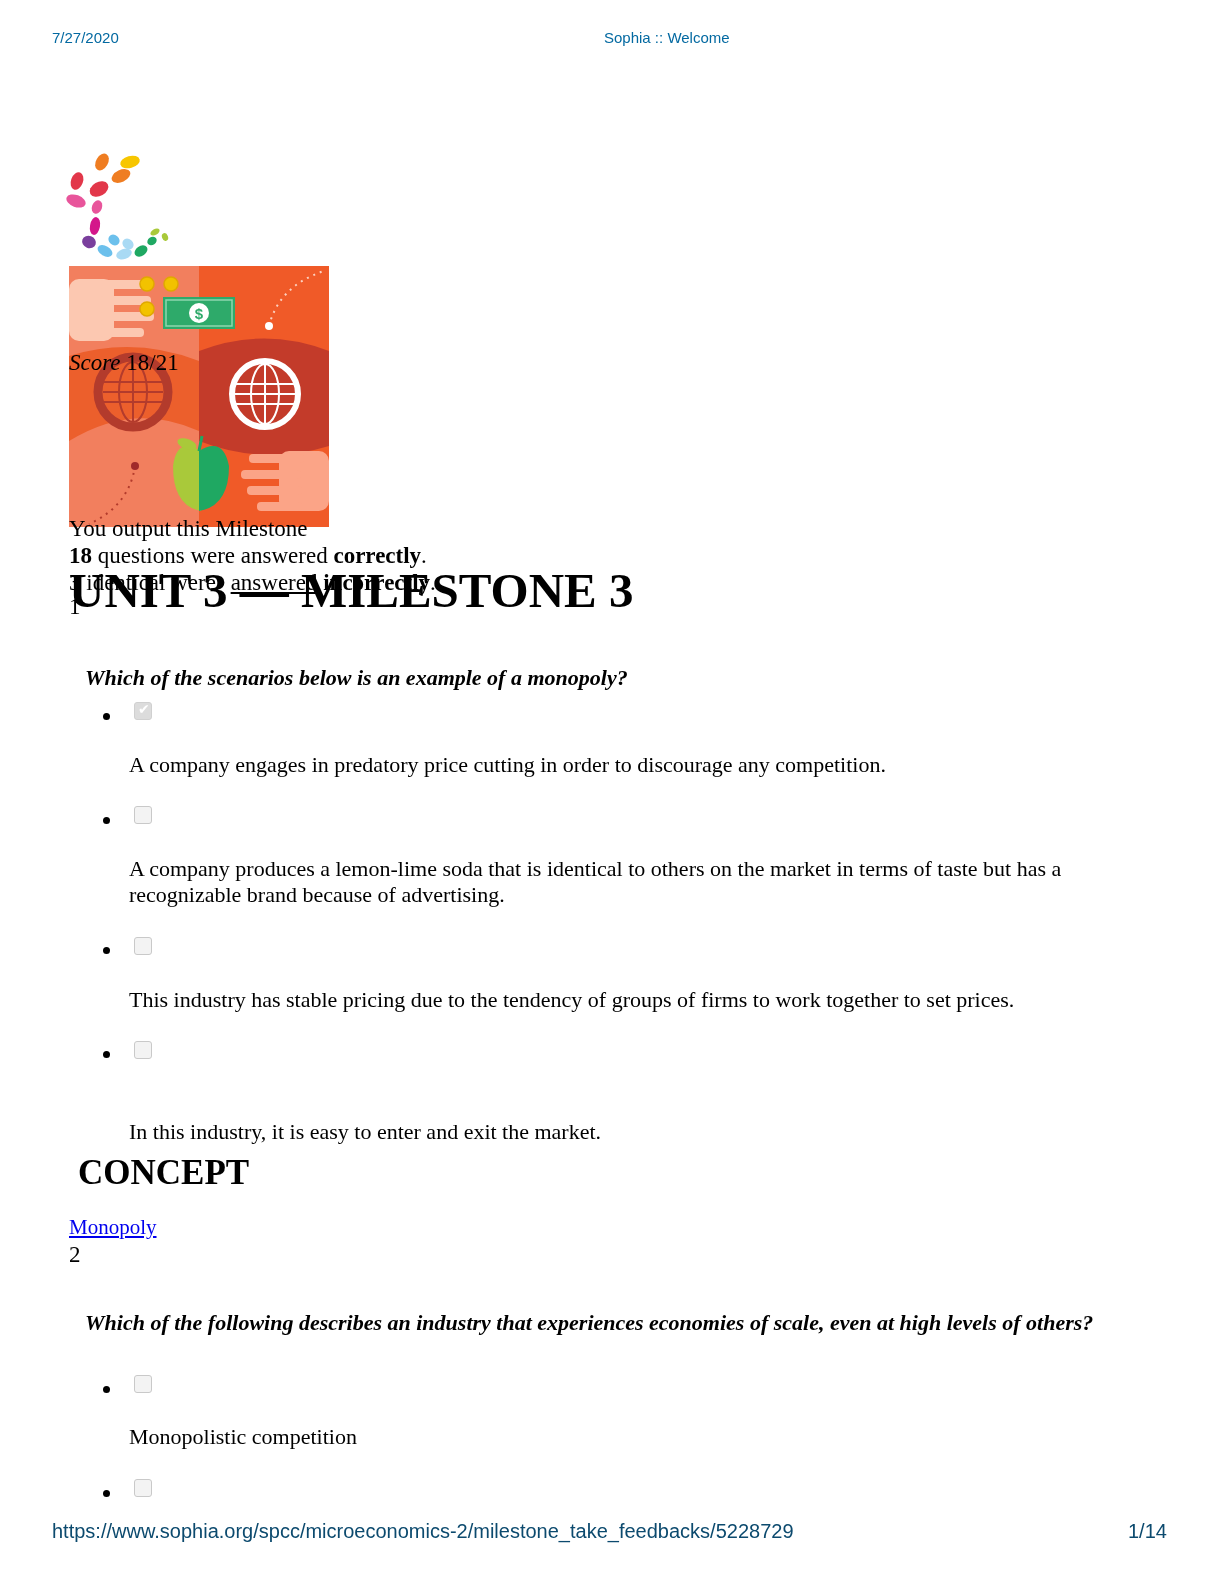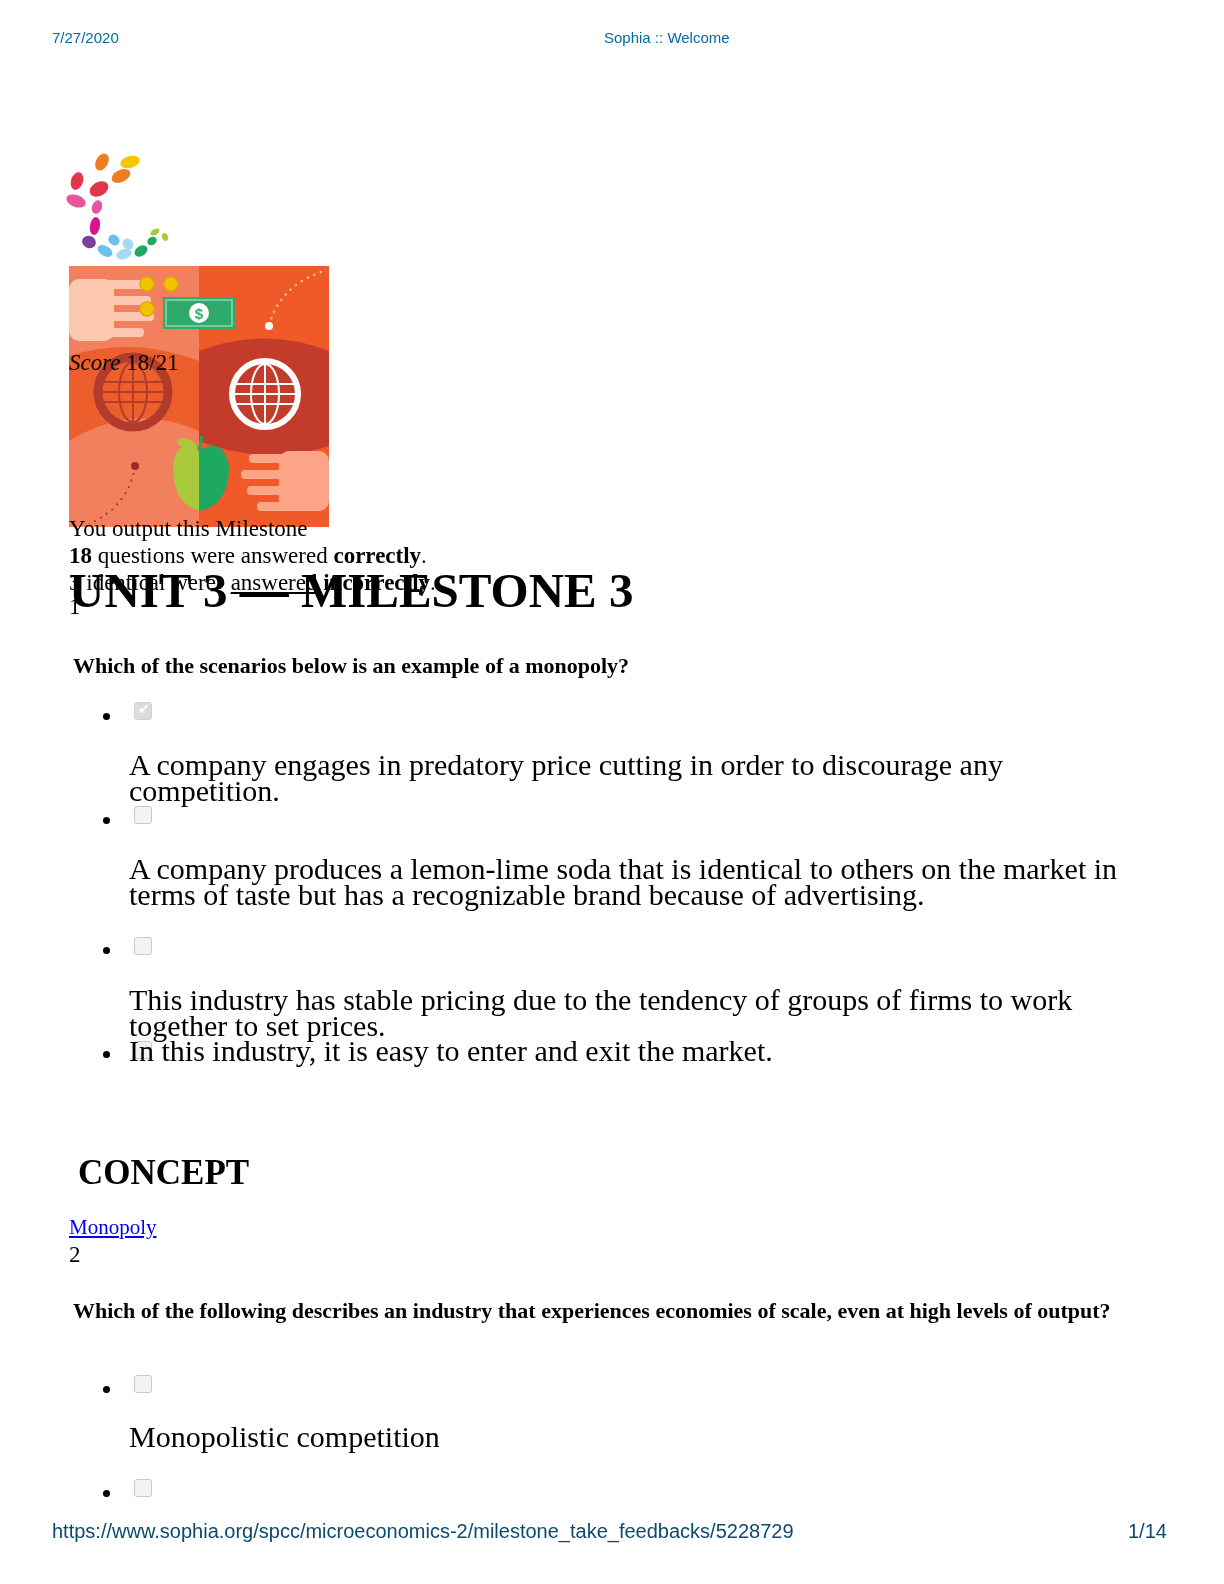--- a/index.html
+++ b/index.html
@@ -22,29 +22,29 @@
 
   .line { position: absolute; left: 69px; font-family: "Liberation Serif", serif; font-size: 23px; white-space: nowrap; }
   .passed { top: 516px; }
   .correct { top: 543px; }
   .incorrect { top: 570px; }
   .incorrect u { text-decoration: underline; margin-left: 9px; }
   .qnum1 { top: 594px; }
 
   .unit-title { position: absolute; left: 69px; top: 562px; margin: 0; font-family: "Liberation Serif", serif; font-weight: bold; font-size: 49px; white-space: nowrap; letter-spacing: 0px; }
 
-  .question { position: absolute; left: 69px; margin: 4px; font-family: "Liberation Serif", serif; font-weight: bold; font-size: 22px; line-height: 27px; width: 1080px; }
+  .question { position: absolute; left: 69px; margin: 16px; font-family: "Liberation Serif", serif; font-weight: bold; font-size: 22px; line-height: 27px; width: 1080px; font-style: italic; }
   .q1 { top: 648px; }
   .q2 { top: 1293px; }
 
   .opt-bullet { position: absolute; left: 103px; width: 7px; height: 7px; background: #000; border-radius: 50%; }
   .opt-check { position: absolute; left: 134px; width: 18px; height: 18px; border: 1px solid #c9c9c9; border-radius: 3px; background: #f3f3f3; box-sizing: border-box; }
   .opt-check.checked { background: #dcdcdc; border-color: #d0d0d0; }
   .opt-check.checked::after { content: "✔"; position: absolute; left: 3px; top: -2px; font-size: 14px; color: #ffffff; font-family: "DejaVu Sans", sans-serif; }
-  .opt-text { position: absolute; left: 129px; font-family: "Liberation Serif", serif; font-size: 30px; line-height: 26px; width: 1020px; }
+  .opt-text { position: absolute; left: 129px; font-family: "Liberation Serif", serif; font-size: 22px; line-height: 26px; width: 1020px; }
 
   .concept { position: absolute; left: 69px; top: 1144px; margin: 9px; font-family: "Liberation Serif", serif; font-weight: bold; font-size: 35px; }
   .concept-link { position: absolute; left: 69px; top: 1215px; font-family: "Liberation Serif", serif; font-size: 21px; color: #0000ee; text-decoration: underline; }
   .qnum2 { position: absolute; left: 69px; top: 1242px; font-family: "Liberation Serif", serif; font-size: 23px; }
 </style>
 </head>
 <body>
 
 <div class="hdr hdr-date">7/27/2020</div>
 <div class="hdr hdr-title">Sophia :: Welcome</div>
@@ -155,27 +155,27 @@
 <div class="opt-bullet" style="top:817px"></div>
 <div class="opt-check" style="top:806px"></div>
 <div class="opt-text" style="top:856px">A company produces a lemon-lime soda that is identical to others on the market in terms of taste but has a recognizable brand because of advertising.</div>
 
 <div class="opt-bullet" style="top:947px"></div>
 <div class="opt-check" style="top:937px"></div>
 <div class="opt-text" style="top:987px">This industry has stable pricing due to the tendency of groups of firms to work together to set prices.</div>
 
 <div class="opt-bullet" style="top:1051px"></div>
 <div class="opt-check" style="top:1041px"></div>
-<div class="opt-text" style="top:1038px">In this industry, it is easy to enter and exit the market.</div>
+<div class="opt-text" style="top:1119px">In this industry, it is easy to enter and exit the market.</div>
 
 <h2 class="concept">CONCEPT</h2>
 <a class="concept-link">Monopoly</a>
 <div class="qnum2">2</div>
 
-<h3 class="question q2">Which of the following describes an industry that experiences economies of scale, even at high levels of output?</h3>
+<h3 class="question q2">Which of the following describes an industry that experiences economies of scale, even at high levels of others?</h3>
 
 <div class="opt-bullet" style="top:1386px"></div>
 <div class="opt-check" style="top:1375px"></div>
 <div class="opt-text" style="top:1424px">Monopolistic competition</div>
 
 <div class="opt-bullet" style="top:1490px"></div>
 <div class="opt-check" style="top:1479px"></div>
 
 <div class="ftr ftr-url">https://www.sophia.org/spcc/microeconomics-2/milestone_take_feedbacks/5228729</div>
 <div class="ftr ftr-page">1/14</div>

